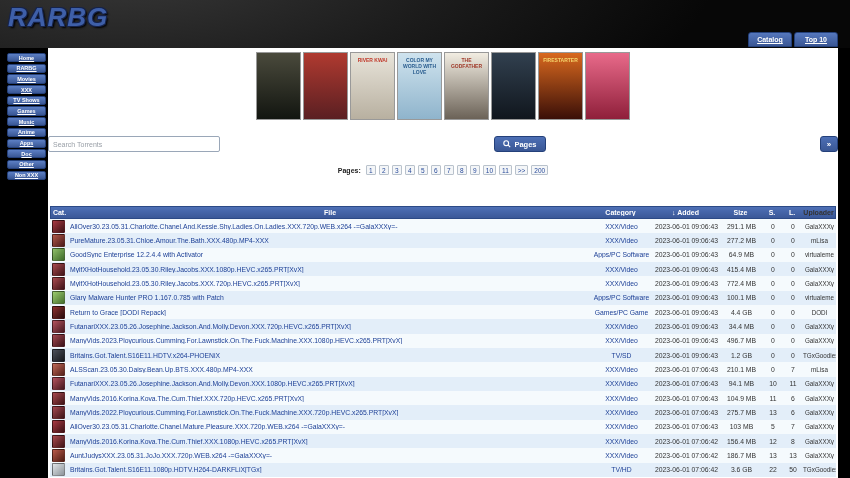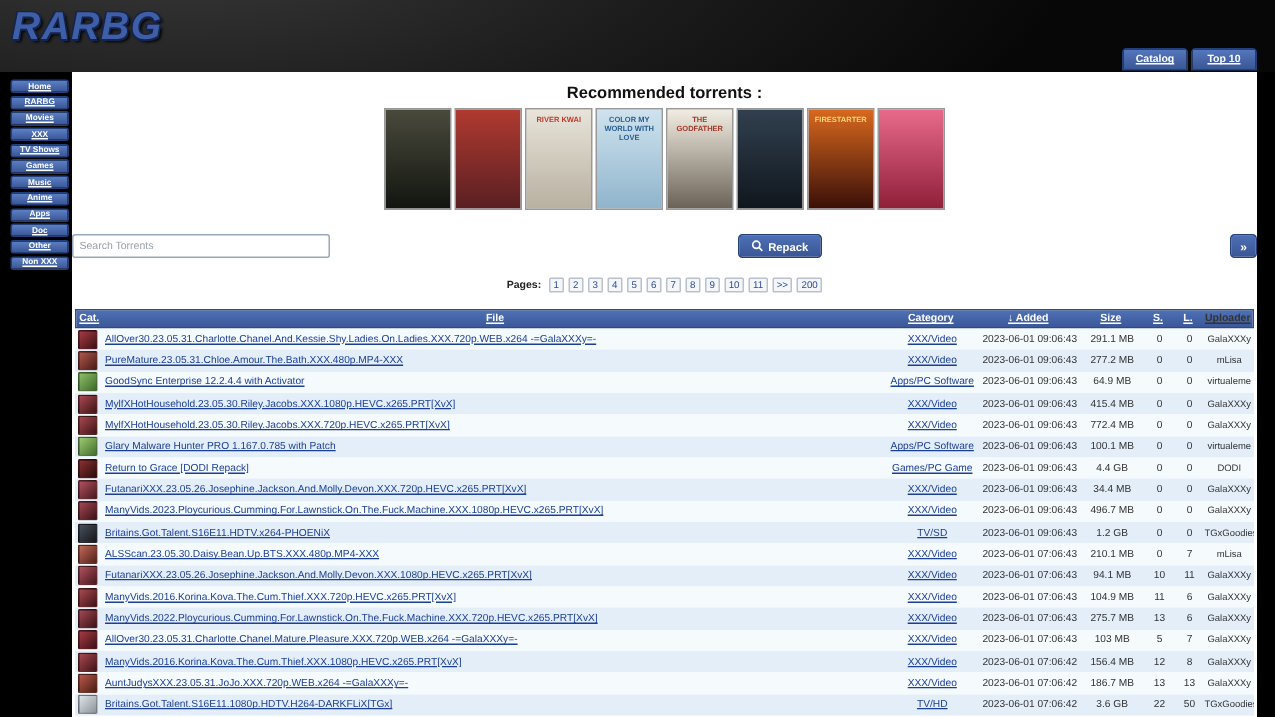--- a/index.html
+++ b/index.html
@@ -134,21 +134,20 @@
     <div class="side-btn">Games</div>
     <div class="side-btn">Music</div>
     <div class="side-btn">Anime</div>
     <div class="side-btn">Apps</div>
     <div class="side-btn">Doc</div>
     <div class="side-btn">Other</div>
     <div class="side-btn">Non XXX</div>
   </div>
 
 <div class="content">
-  <div class="rec-title">Recommended torrents :</div>
   <div class="posters">
       <div class="poster" style="background: linear-gradient(rgb(74, 74, 60), rgb(18, 21, 16));">
         <span style="color: rgb(204, 204, 204);"></span>
       </div>
       <div class="poster" style="background: linear-gradient(rgb(176, 58, 48), rgb(90, 31, 34));">
         <span style="color: rgb(245, 233, 200);"></span>
       </div>
       <div class="poster" style="background: linear-gradient(rgb(232, 228, 218), rgb(184, 176, 160));">
         <span style="color: rgb(192, 57, 43);">River Kwai</span>
       </div>
@@ -169,21 +168,21 @@
       </div>
     </div>
 
   <div class="search-row">
     <input class="search-input" type="text" placeholder="Search Torrents" style="">
     <div class="search-btn">
       <svg class="mag" viewBox="0 0 10 10">
         <circle cx="4" cy="4" r="3" fill="none" stroke="#fff" stroke-width="1.4"></circle>
         <line x1="6.2" y1="6.2" x2="9" y2="9" stroke="#fff" stroke-width="1.4"></line>
       </svg>
-      <span>Repack</span>
+      <span>Pages</span>
     </div>
     <div class="more-btn">»</div>
   </div>
 
   <div class="pages-row">
     <span class="pages-label">Pages:</span>
   <div class="page-btn">1</div>
       <div class="page-btn">2</div>
       <div class="page-btn">3</div>
       <div class="page-btn">4</div>

